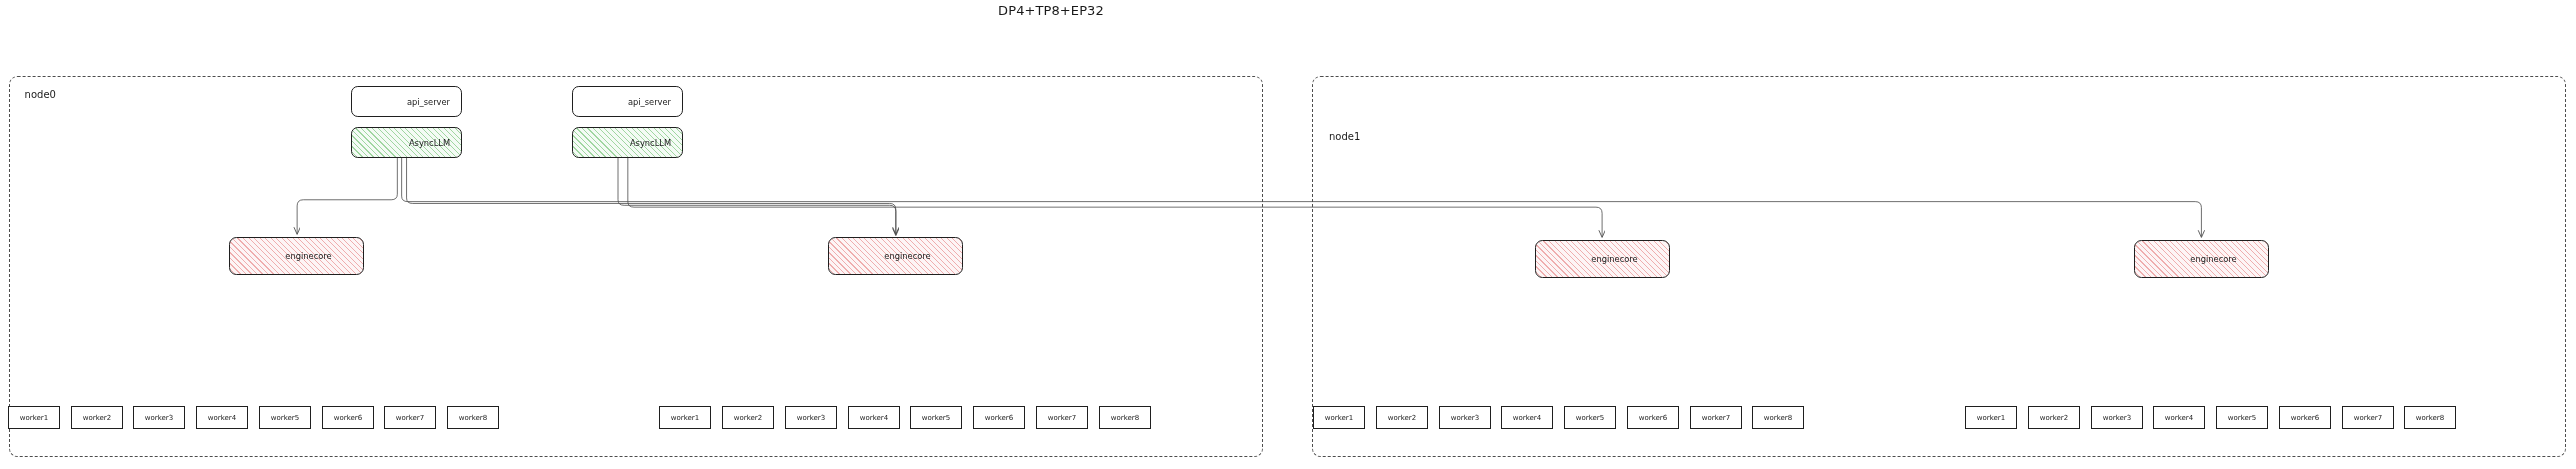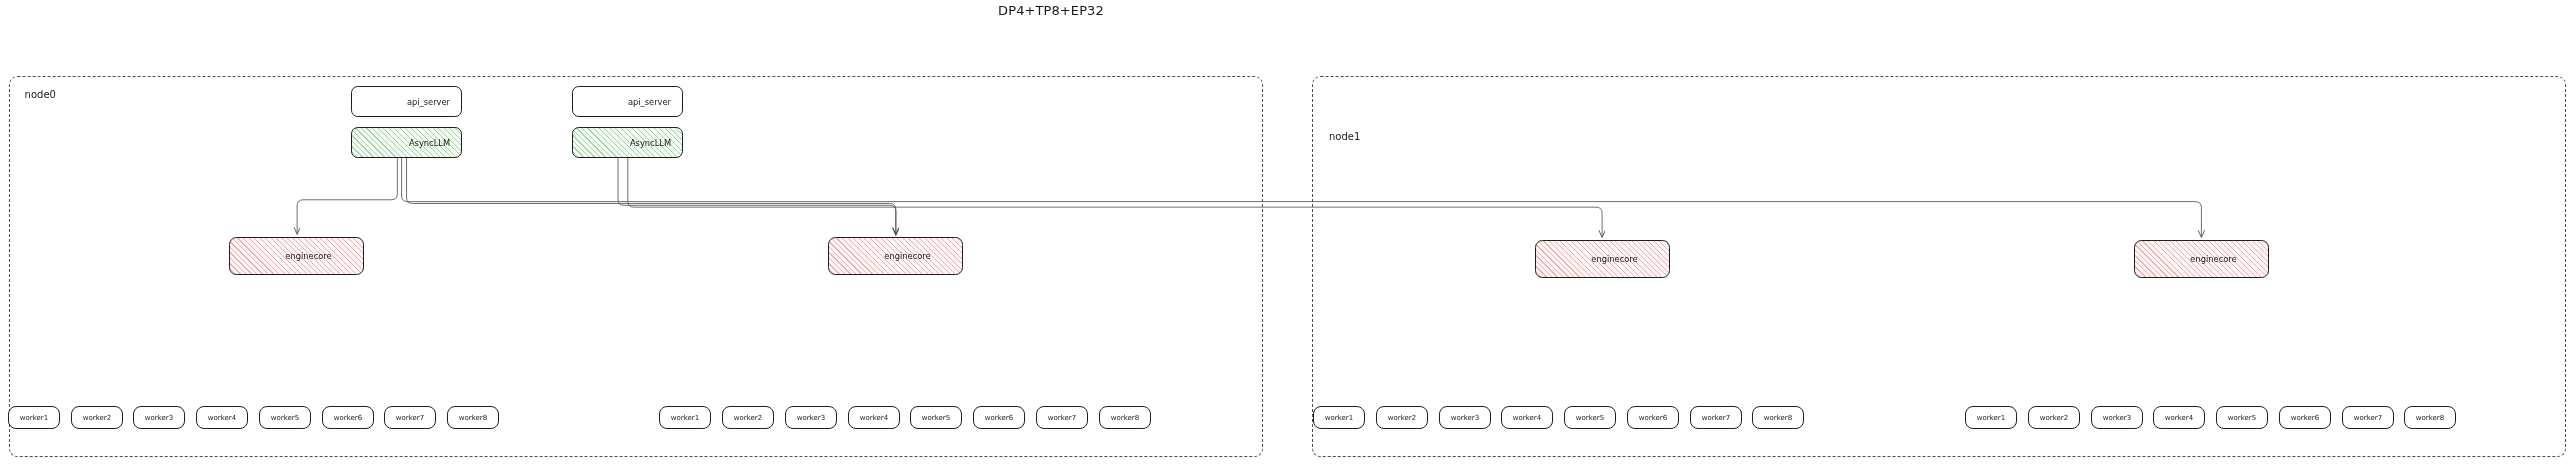--- a/index.html
+++ b/index.html
@@ -92,21 +92,21 @@
         45deg,
         rgba(224, 96, 96, 0.00) 0px,
         rgba(224, 96, 96, 0.00) 3.1px,
         rgba(224, 96, 96, 0.48) 3.1px,
         rgba(224, 96, 96, 0.48) 3.9px);
     padding-left: 24px;
   }
 
   .box.worker {
     font-size: 7px;
-    border-radius: 8px;
+    border-radius: 0;
     border-width: 0.9px;
     background: #ffffff;
   }
 
   
   #edges {
     position: absolute;
     left: 0; top: 0;
     width: 2576px;
     height: 469px;

